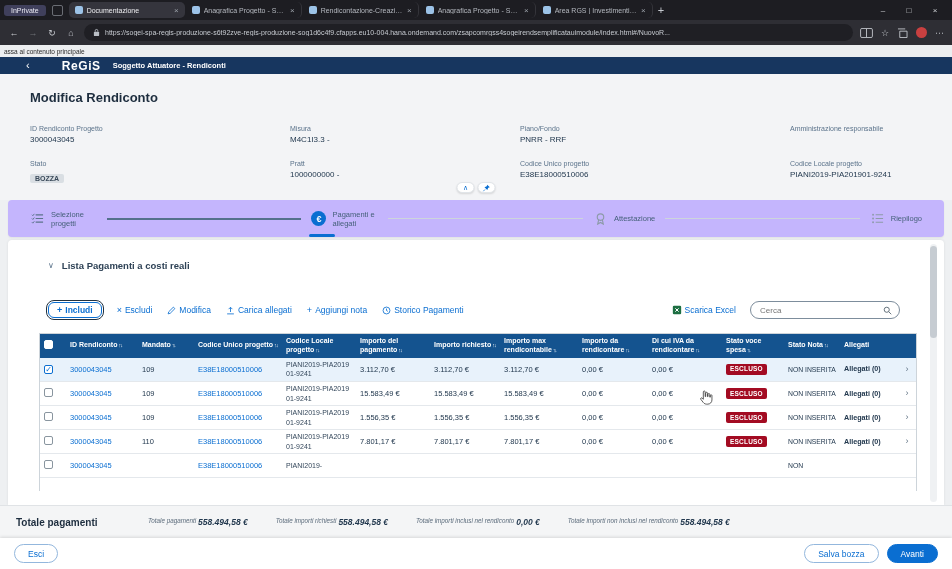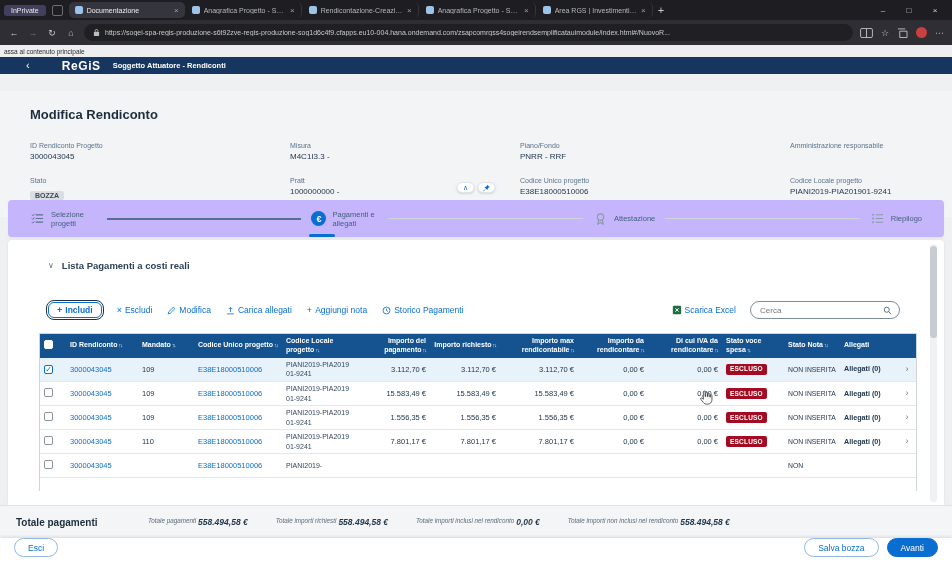--- a/index.html
+++ b/index.html
@@ -37,21 +37,21 @@
     color:#2b2b2b;font-size:6.5px;display:flex;align-items:center;padding-left:4px;}
 
   
   .appheader{position:absolute;top:57px;left:0;right:0;height:17px;background:#17365f;
     display:flex;align-items:center;color:#fff;padding:0 12px;gap:12px;}
   .back{font-size:11px;line-height:1;margin-left:14px;}
   .logo{font-size:12px;font-weight:bold;letter-spacing:.6px;margin-left:20px;}
   .apptitle{font-size:7.5px;font-weight:bold;}
 
   
-  .pagehead{position:absolute;top:91px;left:0;right:0;height:126px;background:#f3f4f6;padding:16px 30px 0;}
+  .pagehead{position:absolute;top:74px;left:0;right:0;height:126px;background:#f3f4f6;padding:16px 30px 0;}
   .pagetitle{font-size:13px;font-weight:bold;color:#1d2d3e;margin-bottom:20px;}
   .fieldgrid{display:grid;grid-template-columns:260px 230px 270px 1fr;row-gap:16px;}
   .f .lbl{font-size:7px;color:#5b738b;}
   .f .val{font-size:8px;color:#22384e;margin-top:3px;}
   .badge-bozza{display:inline-block;background:#d9dee3;color:#3a4a5a;font-size:7px;font-weight:bold;
     padding:1px 5px;border-radius:2px;margin-top:3px;}
   .hdrbtns{position:absolute;top:182px;left:50%;transform:translateX(-50%);display:flex;gap:3px;}
   .hbtn{width:18px;height:11px;background:#fff;border:1px solid #e1e5e9;border-radius:6px;
     display:flex;align-items:center;justify-content:center;color:#0a6ed1;font-size:7px;
     box-shadow:0 1px 2px rgba(0,0,0,.12);}
@@ -85,21 +85,21 @@
   .search{width:150px;height:18px;border:1px solid #7d8d9c;border-radius:9px;display:flex;
     align-items:center;padding:0 7px;background:#fff;}
   .search input{border:none;outline:none;flex:1;font-size:8px;color:#444;background:transparent;
     font-family:inherit;min-width:0;}
 
   
   .tbl-wrap{margin:14px 0 0 31px;width:878px;height:158px;overflow:hidden;border:1px solid #cdd4da;border-bottom:none;}
   table{border-collapse:collapse;table-layout:fixed;width:878px;}
   thead th{background:#14538f;color:#fff;font-size:7px;font-weight:bold;padding:3px 4px;text-align:left;
     vertical-align:middle;line-height:1.25;}
-  th.num,td.num{text-align:right;}
+  th.num,td.num{text-align:left;}
   .sort{font-size:5.5px;opacity:.95;margin-left:1px;letter-spacing:-1px;}
   tbody td{font-size:7.5px;color:#22384e;padding:2px 4px;border-bottom:1px solid #e4e8ec;
     vertical-align:middle;line-height:1.2;height:24px;}
   tr.sel td{background:#e8f2fb;}
   .link{color:#0a6ed1;}
   .clp{font-size:7px;word-break:break-all;color:#33465a;}
   .badge-red{display:inline-block;background:#a30b22;color:#fff;font-size:6.5px;font-weight:bold;
     padding:1.5px 4px;border-radius:2px;letter-spacing:.2px;}
   .nota{font-size:6.8px;}
   .alleg{font-weight:bold;font-size:7.2px;}
@@ -114,21 +114,21 @@
 
   
   .totals{position:absolute;top:505px;left:0;right:0;height:33px;background:#f4f5f6;border-top:1px solid #e0e3e6;
     display:flex;align-items:center;padding:0 16px;gap:28px;}
   .totals-title{font-size:10px;font-weight:bold;color:#1d2d3e;width:104px;flex:none;}
   .tot{display:flex;flex-direction:row;gap:2px;font-style:italic;}
   .tot .lbl{font-size:6.3px;color:#5b6b7b;}
   .tot .val{font-size:8.5px;font-weight:bold;color:#22384e;}
 
   .actionbar{position:absolute;top:538px;left:0;right:0;height:31px;background:#fff;
-    box-shadow:0 -1px 3px rgba(0,0,0,.12);display:flex;padding:0 14px;gap:8px;}
+    box-shadow:0 -1px 3px rgba(0,0,0,.12);display:flex;align-items:center;padding:0 14px;gap:8px;}
   .btn{height:19px;padding:0 13px;border-radius:10px;font-size:8.5px;display:flex;align-items:center;
     background:#fff;border:1px solid #93b7dd;color:#0a6ed1;font-family:inherit;}
   .btn.primary{background:#0a6ed1;color:#fff;border-color:#0a6ed1;}
   .spacer{flex:1;}
 
   .cursor{position:absolute;left:699px;top:389px;z-index:60;}
 </style>
 </head>
 <body>
 

